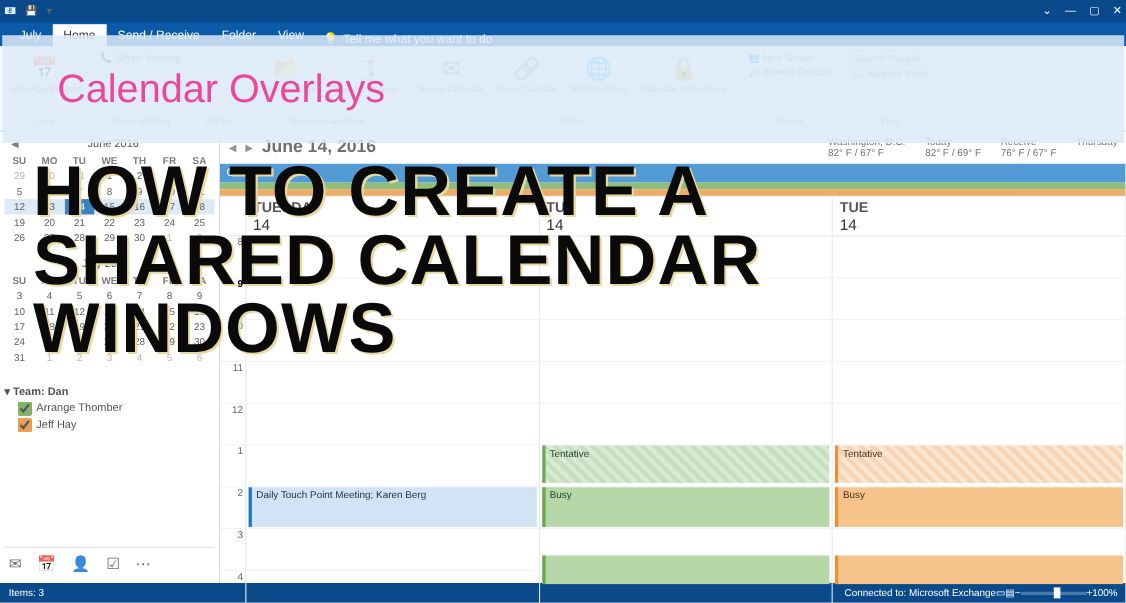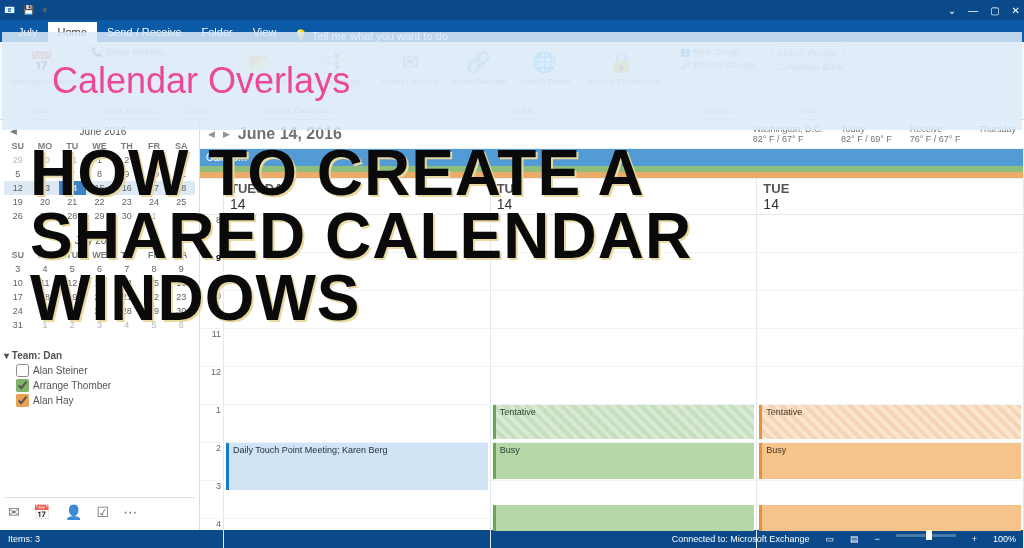--- a/index.html
+++ b/index.html
@@ -77,21 +77,21 @@
     .hour-line { height: 38px; border-bottom: 1px solid #f0f3f7; }
     .event { position: absolute; font-size: 9px; padding: 2px 4px; overflow: hidden; border-left: 3px solid; }
     .event.blue { background: #d0e4f5; border-color: #1a7ac8; color: #234; }
     .event.green-t { background: repeating-linear-gradient(45deg,#d9ead3,#d9ead3 4px,#c8dec0 4px,#c8dec0 8px); border-color: #6aa84f; color: #243; }
     .event.green-b { background: #b6d7a8; border-color: #6aa84f; color: #243; }
     .event.orange-t { background: repeating-linear-gradient(45deg,#fce5cd,#fce5cd 4px,#f5d5b5 4px,#f5d5b5 8px); border-color: #e69138; color: #432; }
     .event.orange-b { background: #f6c48a; border-color: #e69138; color: #432; }
 
     
     .statusbar { height: 18px; background: #0a4a8a; color: #fff; display: flex; align-items: center; font-size: 9px; padding: 0 8px; gap: 6px; }
-    .status-right { margin-left: auto; display: flex; align-items: flex-start; gap: 16px; }
+    .status-right { margin-left: auto; display: flex; align-items: center; gap: 0; }
     .zoom-slider { width: 60px; height: 3px; background: #4a7aa8; position: relative; }
     .zoom-slider::after { content: ''; position: absolute; width: 6px; height: 10px; background: #fff; top: -4px; left: 50%; }
 
     
     .overlay-banner { position: absolute; top: 32px; left: 2px; right: 2px; height: 98px; background: rgba(220, 235, 248, 0.85); display: flex; align-items: center; padding-left: 50px; }
     .overlay-banner-text { font-size: 36px; font-weight: 400; color: #ec4899; }
 
     .overlay-title { position: absolute; top: 142px; left: 30px; right: 10px; font-family: Impact, 'Arial Black', sans-serif; font-size: 64px; line-height: 0.98; font-weight: 900; color: #0a0a0a; text-shadow: 2px 2px 0 #e8d9a0; letter-spacing: 1px; font-stretch: condensed; text-transform: uppercase; }
     .overlay-title span { display: block; }
 
@@ -312,31 +312,27 @@
           <div class="day dim">1</div>
           <div class="day dim">2</div>
           <div class="day dim">3</div>
           <div class="day dim">4</div>
           <div class="day dim">5</div>
           <div class="day dim">6</div>
         </div>
     </div>
     <div class="cal-list">
       <div class="cal-list-header">▾ <span>Team: Dan</span></div>
-      <label class="cal-list-item">
-          <input type="checkbox" style="">
-          <span>Alan Steiner</span>
-        </label>
       <label class="cal-list-item alicia">
           <input type="checkbox" checked="" style="">
           <span>Arrange Thomber</span>
         </label>
       <label class="cal-list-item jeff">
           <input type="checkbox" checked="" style="">
-          <span>Alan Hay</span>
+          <span>Jeff Hay</span>
         </label>
     </div>
     <div class="sidebar-footer">
       <span>✉</span>
       <span>📅</span>
       <span>👤</span>
       <span>☑</span>
       <span>⋯</span>
     </div>
   </div>
@@ -394,21 +390,21 @@
         <div class="cal-col">
           <div class="hour-line"></div>
             <div class="hour-line"></div>
             <div class="hour-line"></div>
             <div class="hour-line"></div>
             <div class="hour-line"></div>
             <div class="hour-line"></div>
             <div class="hour-line"></div>
             <div class="hour-line"></div>
             <div class="hour-line"></div>
-          <div class="event blue" style="top:228px;left:2px;right:2px;height:47px">Daily Touch Point Meeting; Karen Berg</div>
+          <div class="event blue" style="top:228px;left:2px;right:2px;height:36px">Daily Touch Point Meeting; Karen Berg</div>
         </div>
         <div class="cal-col">
           <div class="hour-line"></div>
             <div class="hour-line"></div>
             <div class="hour-line"></div>
             <div class="hour-line"></div>
             <div class="hour-line"></div>
             <div class="hour-line"></div>
             <div class="hour-line"></div>
             <div class="hour-line"></div>

